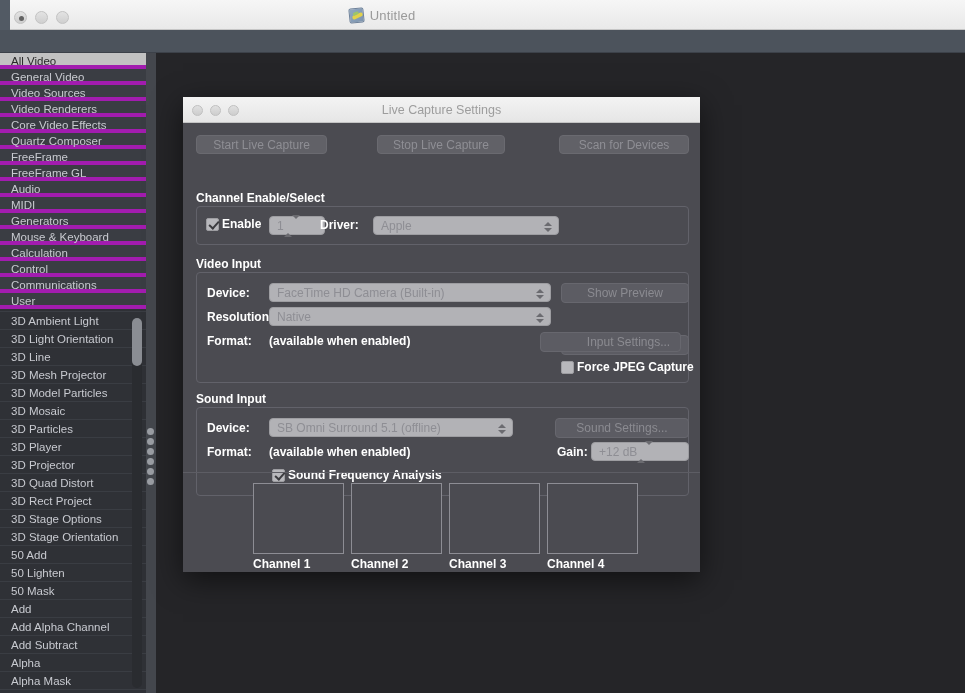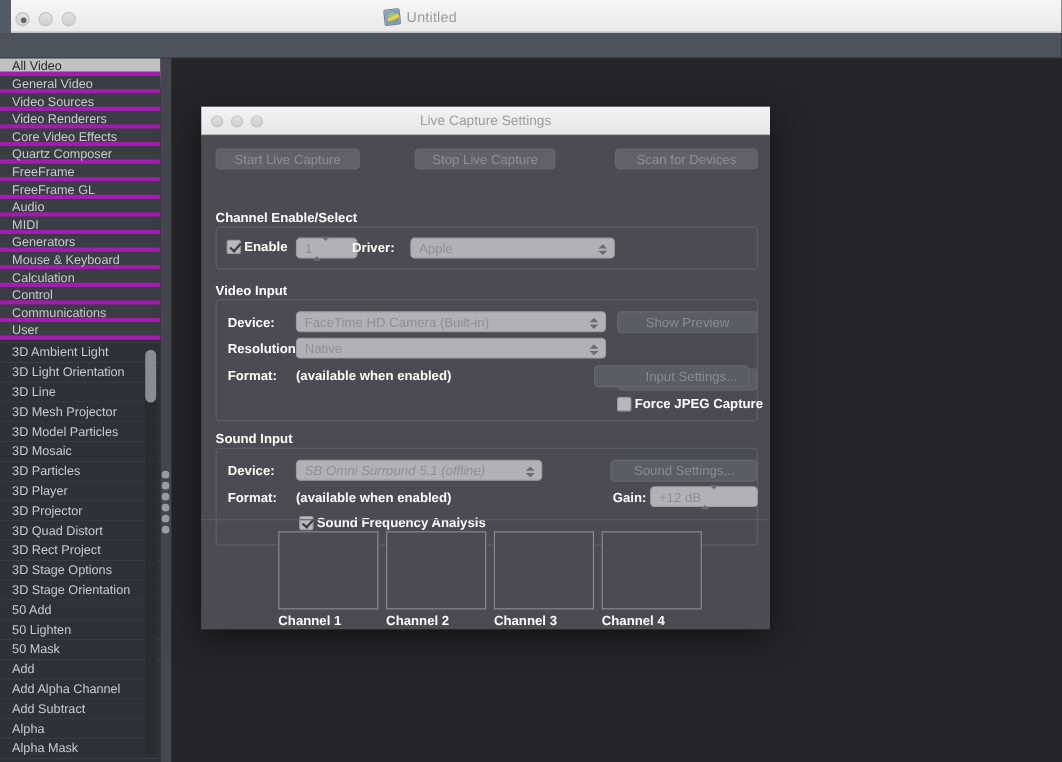--- a/index.html
+++ b/index.html
@@ -522,21 +522,21 @@
 
       <div class="checkbox-wrap" style="left:378px; top:237px;">
         <span class="cbox"></span>
         <span class="cbox-label">Force JPEG Capture</span>
       </div>
 
       <div class="group-label" style="left:13px; top:269px;">Sound Input</div>
       <div class="group-box" style="left:13px; top:284px; width:493px; height:89px;"></div>
 
       <div class="fld-label" style="left:24px; top:298px;">Device:</div>
-      <div class="popup" style="left:86px; top:295px; width:224px;font-style:italic;">
+      <div class="popup" style="left:86px; top:295px; width:244px;">
         <span>SB Omni Surround 5.1 (offline)</span>
         <span class="chev">
           <span class="chev-up"></span>
             <span class="chev-dn"></span>
         </span>
       </div>
       <div class="side-btn" style="left:372px; top:295px; width:134px;">Sound Settings...</div>
 
       <div class="fld-label" style="left:24px; top:322px;">Format:</div>
       <div class="static-val" style="left:86px; top:322px;">(available when enabled)</div>

